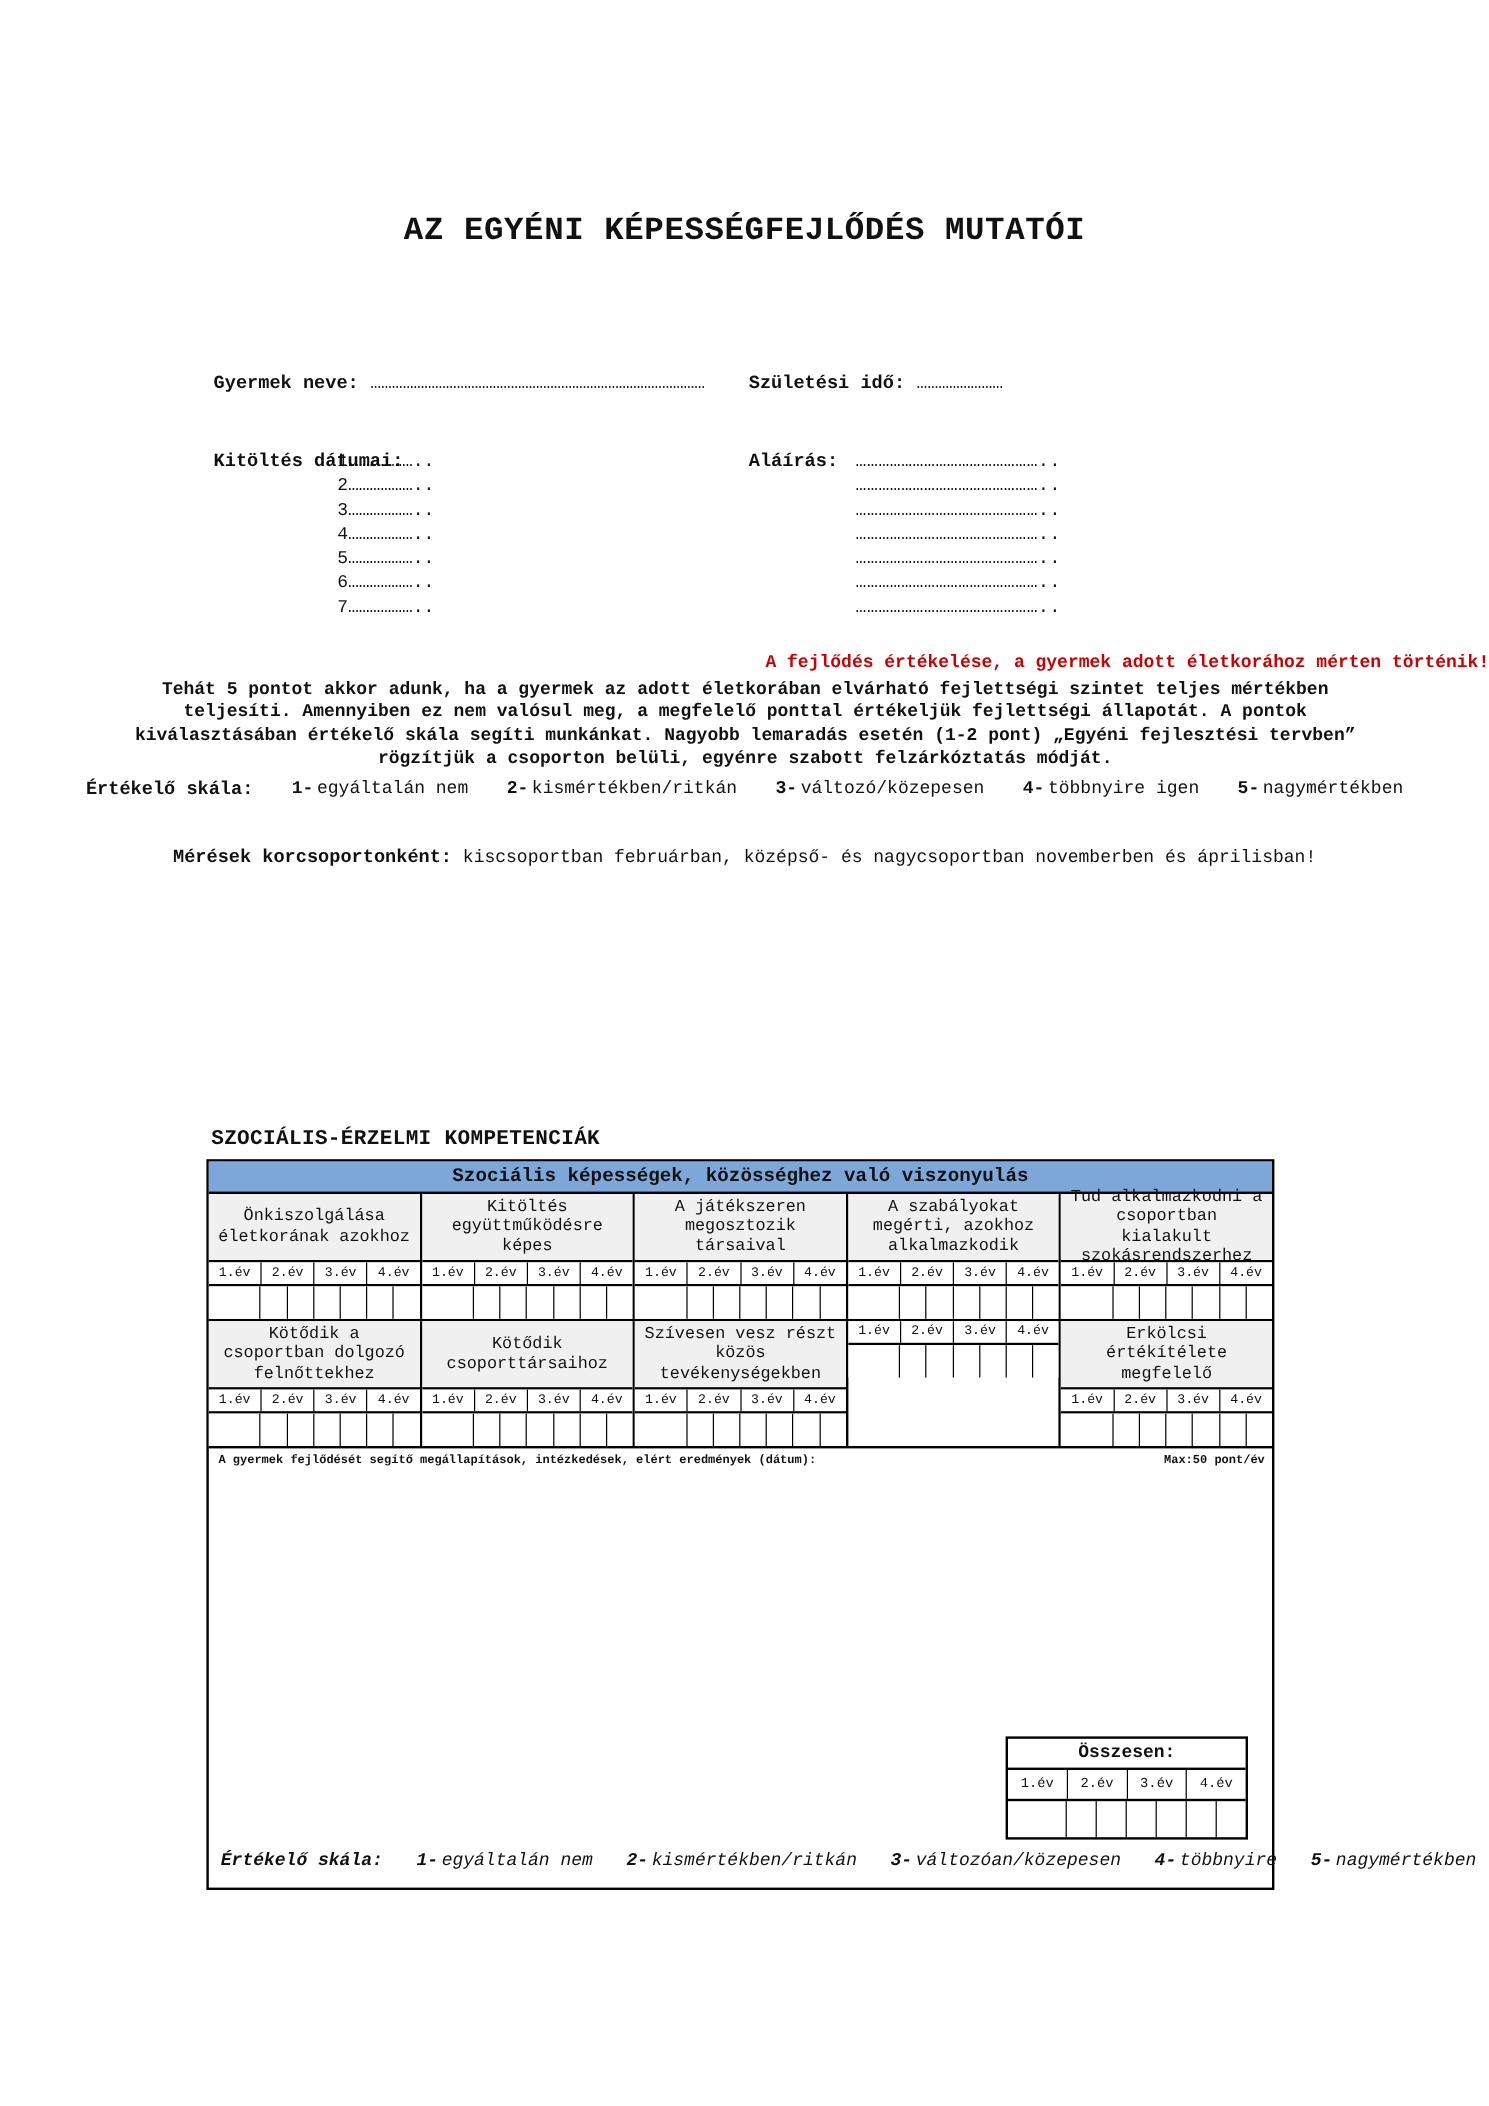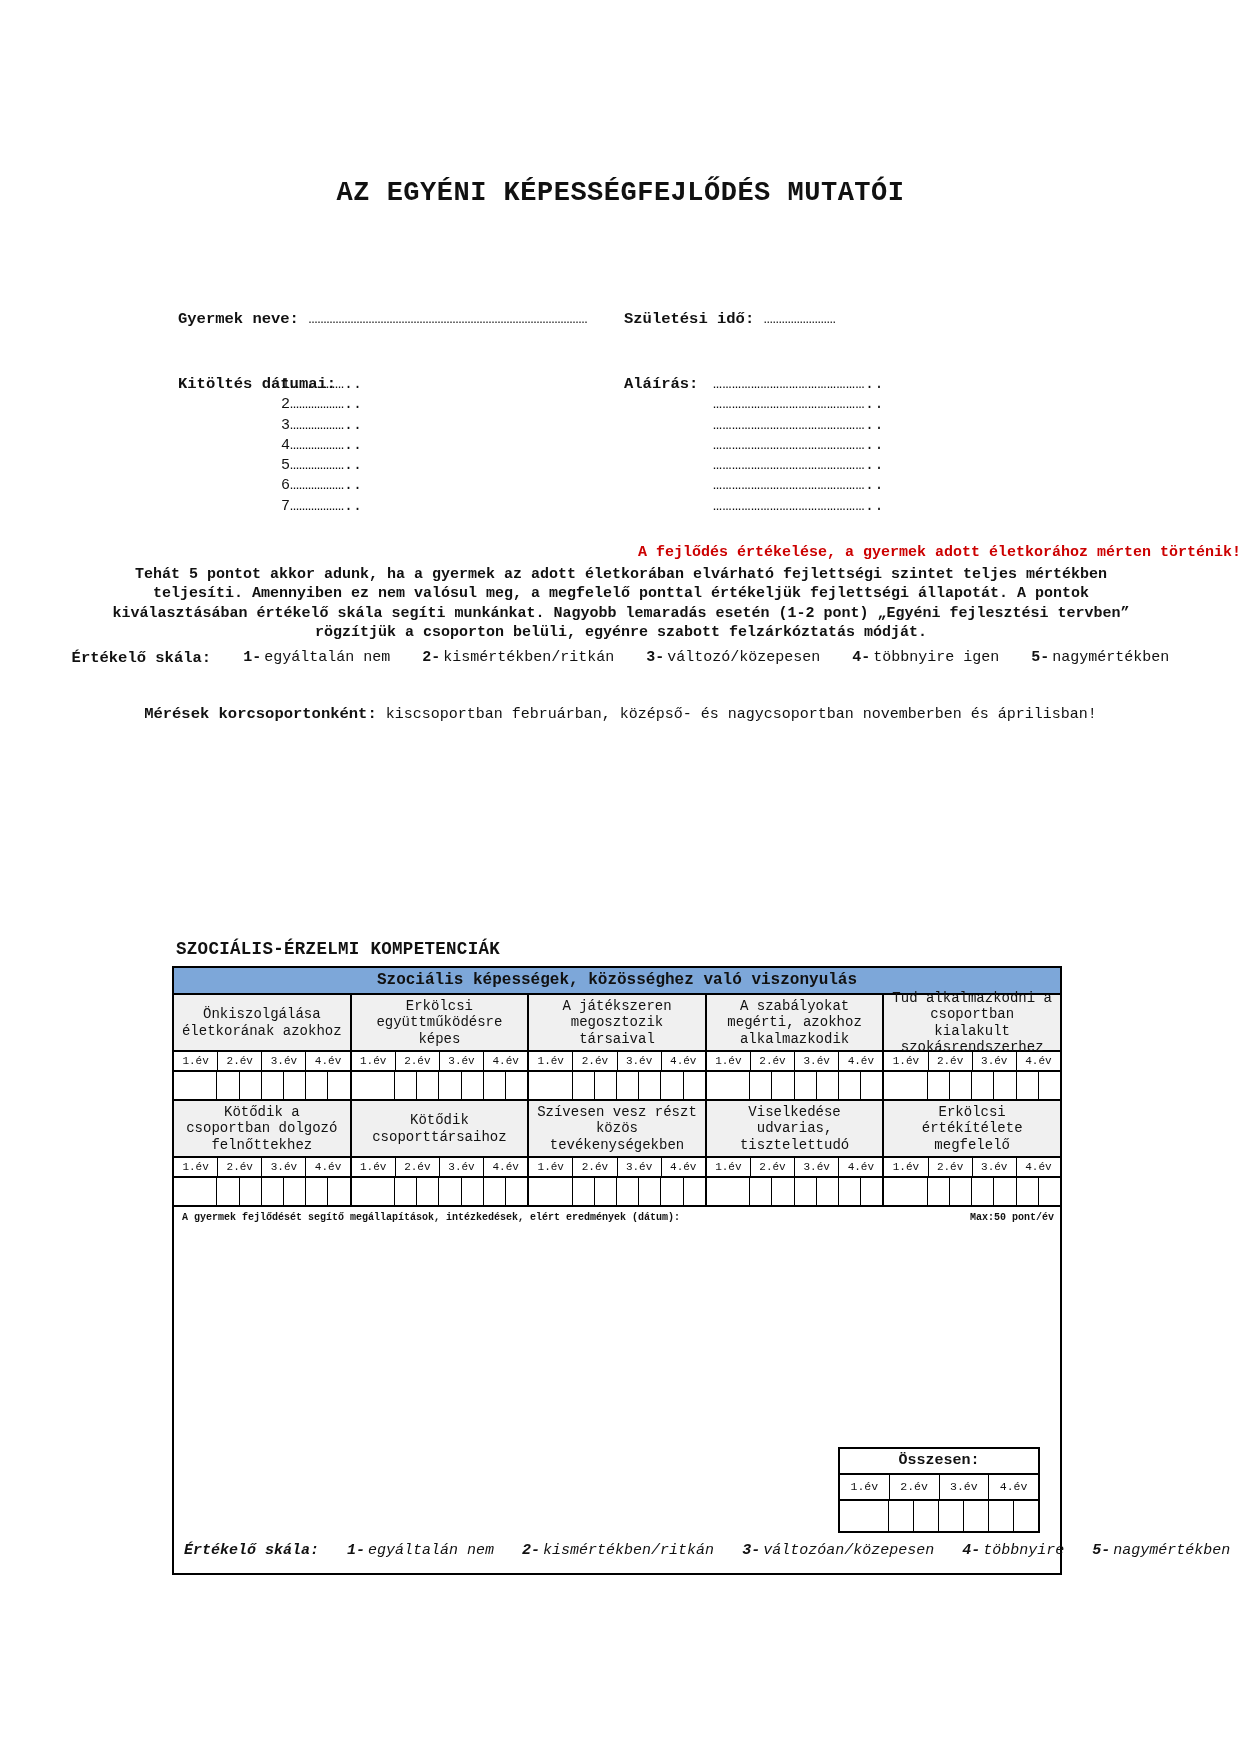--- a/index.html
+++ b/index.html
@@ -151,21 +151,21 @@
           <span class="sc wide"></span>
             <span class="sc"></span>
             <span class="sc"></span>
             <span class="sc"></span>
             <span class="sc"></span>
             <span class="sc"></span>
             <span class="sc"></span>
         </div>
       </div>
       <div class="block">
-        <div class="cat">Erkölcsi együttműködésre képes</div>
+        <div class="cat">Kitöltés együttműködésre képes</div>
         <div class="year-row">
           <span class="yc">1.év</span>
             <span class="yc">2.év</span>
             <span class="yc">3.év</span>
             <span class="yc">4.év</span>
         </div>
         <div class="score-row">
           <span class="sc wide"></span>
             <span class="sc"></span>
             <span class="sc"></span>
@@ -280,21 +280,20 @@
           <span class="sc wide"></span>
             <span class="sc"></span>
             <span class="sc"></span>
             <span class="sc"></span>
             <span class="sc"></span>
             <span class="sc"></span>
             <span class="sc"></span>
         </div>
       </div>
       <div class="block">
-        <div class="cat">Viselkedése udvarias, tisztelettudó</div>
         <div class="year-row">
           <span class="yc">1.év</span>
             <span class="yc">2.év</span>
             <span class="yc">3.év</span>
             <span class="yc">4.év</span>
         </div>
         <div class="score-row">
           <span class="sc wide"></span>
             <span class="sc"></span>
             <span class="sc"></span>

